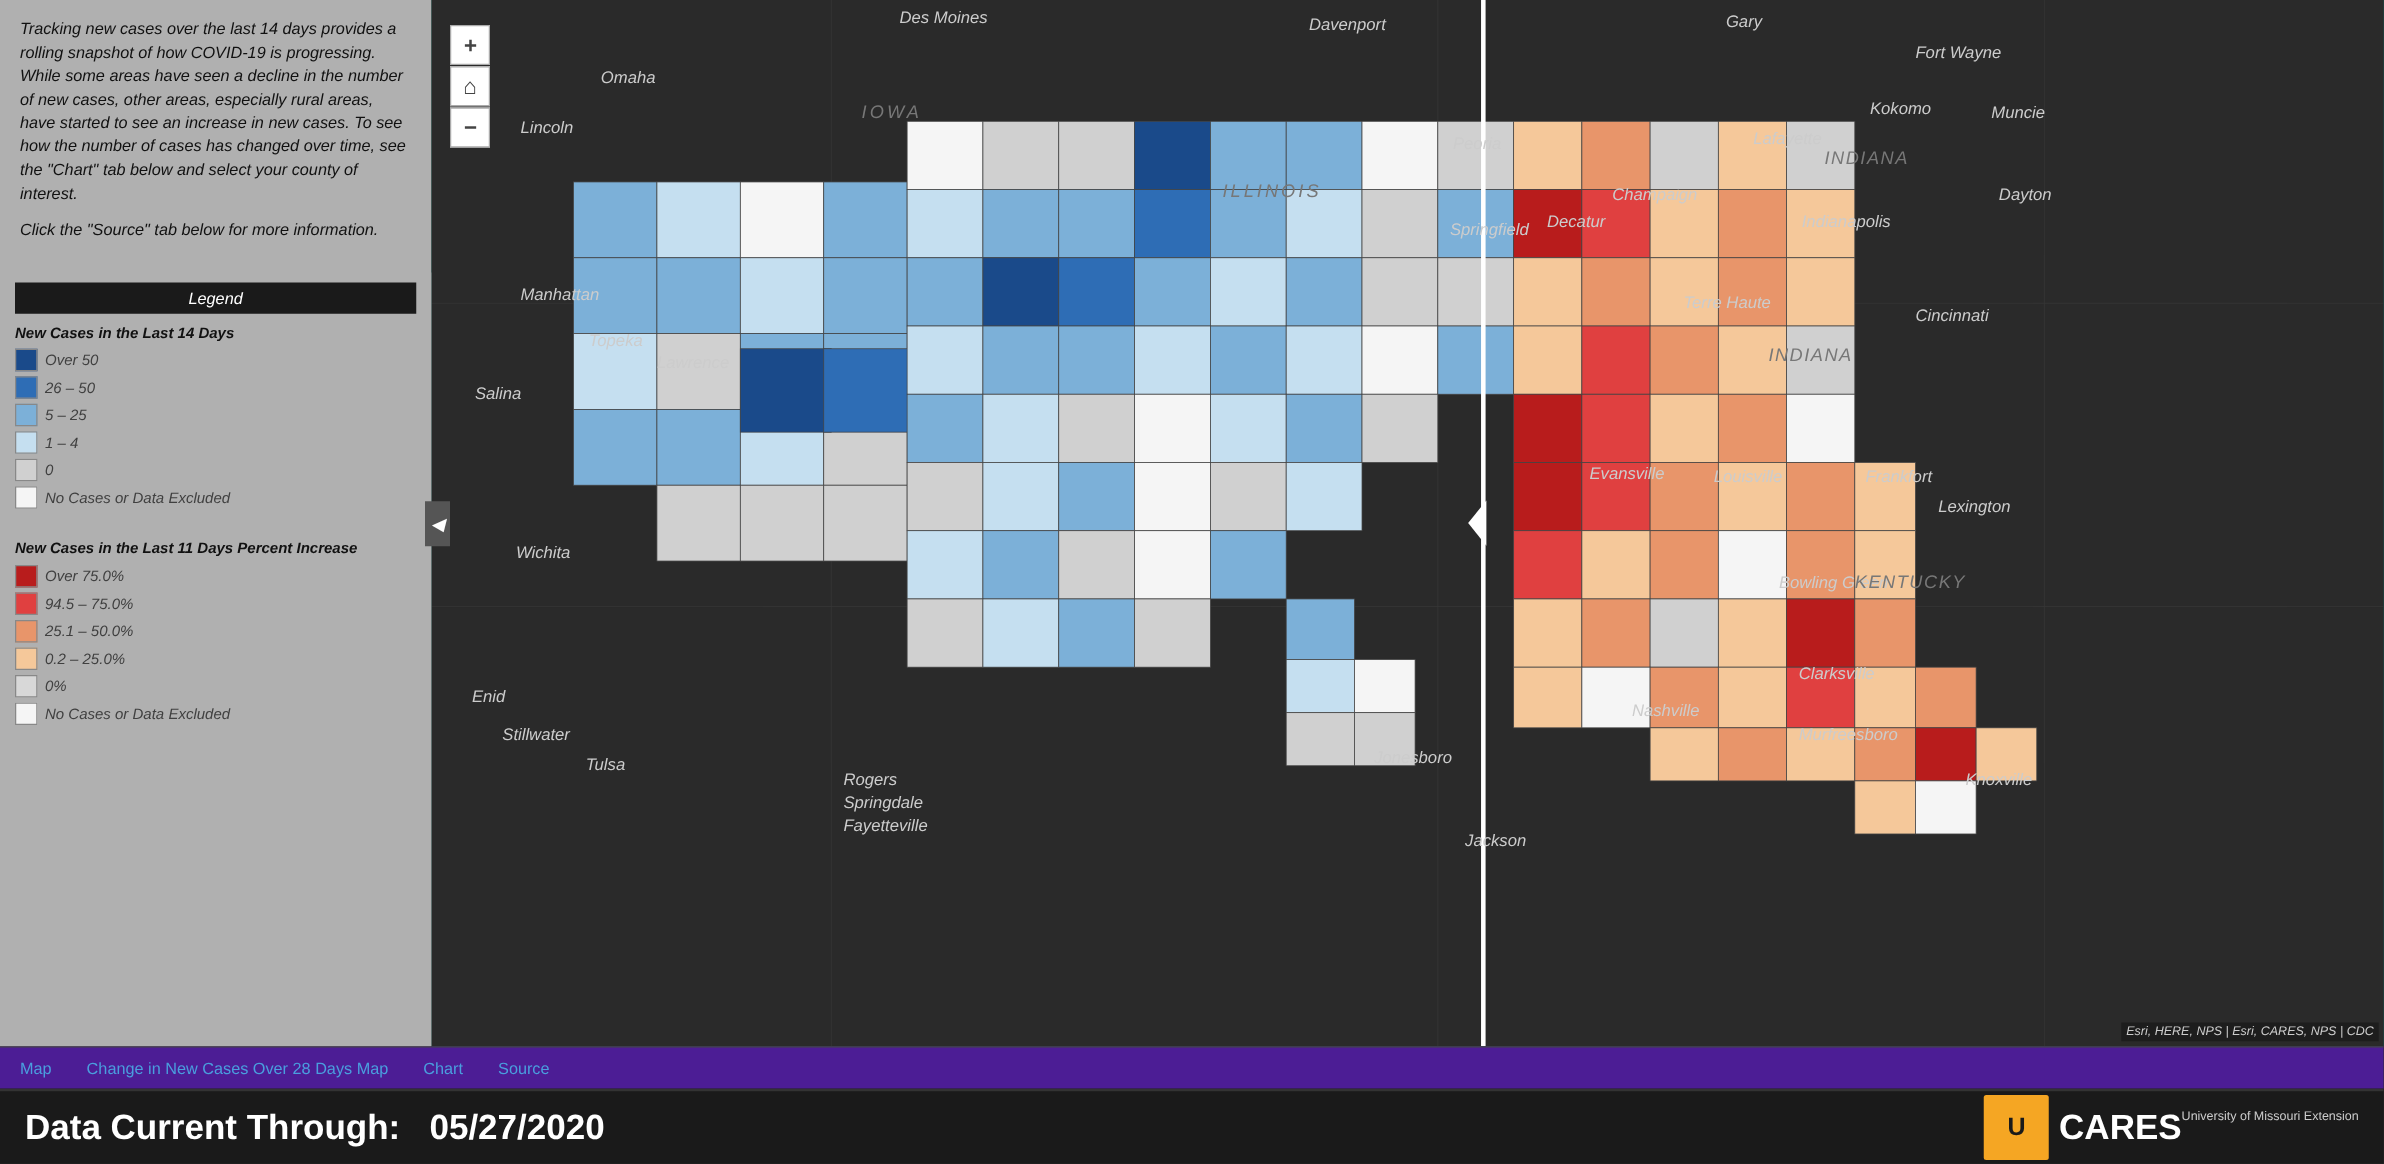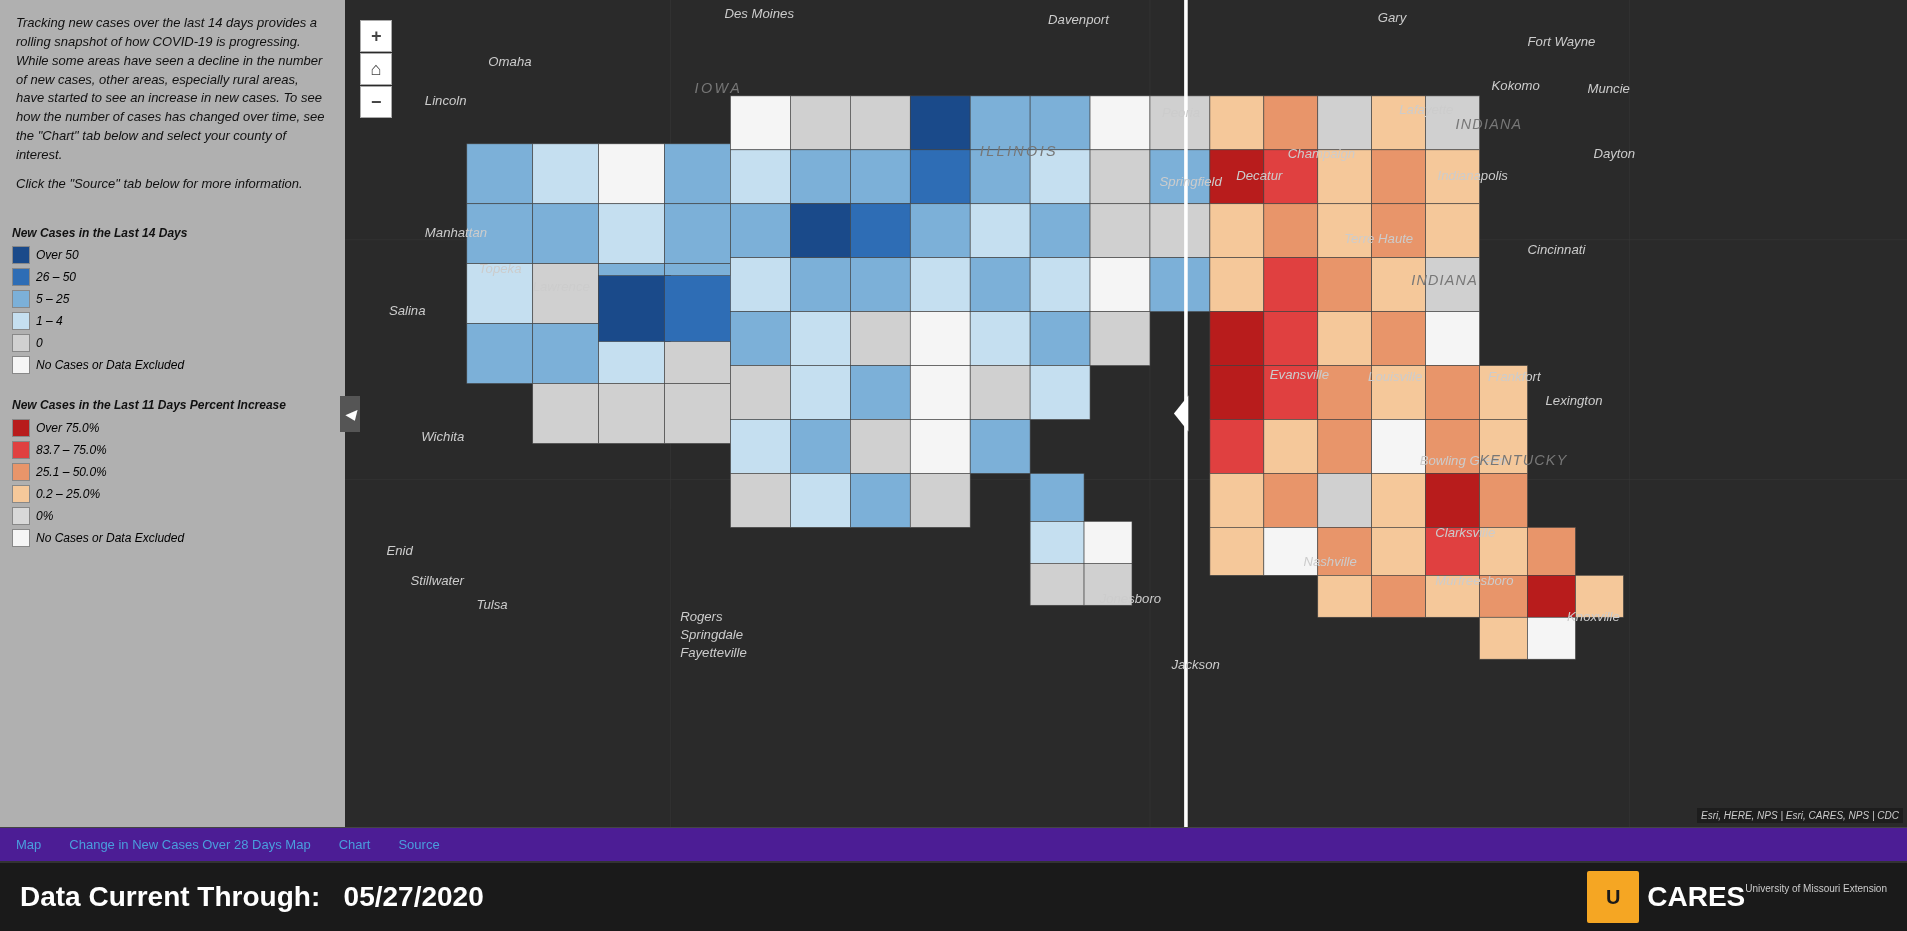--- a/index.html
+++ b/index.html
@@ -126,21 +126,21 @@
       margin-bottom: 5px;
       line-height: 1.3;
     }
 
     .legend-item {
       display: flex;
       align-items: center;
       gap: 6px;
       margin-bottom: 4px;
       font-size: 12px;
-      color: #000000;
+      color: #404040;
     }
 
     .legend-swatch {
       width: 18px;
       height: 18px;
       flex-shrink: 0;
       border: 1px solid #888;
     }
 
     
@@ -157,21 +157,21 @@
     .tab-item {
       color: #4a9ede;
       font-size: 13px;
       cursor: pointer;
       padding: 4px 6px;
       text-decoration: none;
     }
 
     
     .footer {
-      height: 70px;
+      height: 60px;
       background: #1a1a1a;
       display: flex;
       align-items: center;
       justify-content: space-between;
       padding: 0 20px;
       border-top: 2px solid #333;
     }
 
     .footer-date {
       font-size: 28px;
@@ -253,20 +253,21 @@
 
 <div class="main-area">
 
   <div class="left-panel">
     <div class="description-box">
       <p>Tracking new cases over the last 14 days provides a rolling snapshot of how COVID-19 is progressing. While some areas have seen a decline in the number of new cases, other areas, especially rural areas, have started to see an increase in new cases. To see how the number of cases has changed over time, see the "Chart" tab below and select your county of interest.</p>
       <p>Click the "Source" tab below for more information.</p>
     </div>
 
     <div class="legend-container">
+      <div class="legend-title">Legend</div>
       <div class="legend-columns">
         <div class="legend-col">
           <div class="legend-col-title">New Cases in the Last 14 Days</div>
 
           <div id="legend-left-items">
               <div class="legend-item">
                 <div class="legend-swatch" style="background:#1a4a8a"></div>
                 <span>Over 50</span>
               </div>
               <div class="legend-item">
@@ -294,21 +295,21 @@
         <div class="legend-col">
           <div class="legend-col-title">New Cases in the Last 11 Days Percent Increase</div>
 
           <div id="legend-right-items">
               <div class="legend-item">
                 <div class="legend-swatch" style="background:#b81c1c"></div>
                 <span>Over 75.0%</span>
               </div>
               <div class="legend-item">
                 <div class="legend-swatch" style="background:#e04040"></div>
-                <span>83.7 – 75.0%</span>
+                <span>94.5 – 75.0%</span>
               </div>
               <div class="legend-item">
                 <div class="legend-swatch" style="background:#e8956a"></div>
                 <span>25.1 – 50.0%</span>
               </div>
               <div class="legend-item">
                 <div class="legend-swatch" style="background:#f5c89a"></div>
                 <span>0.2 – 25.0%</span>
               </div>
               <div class="legend-item">

